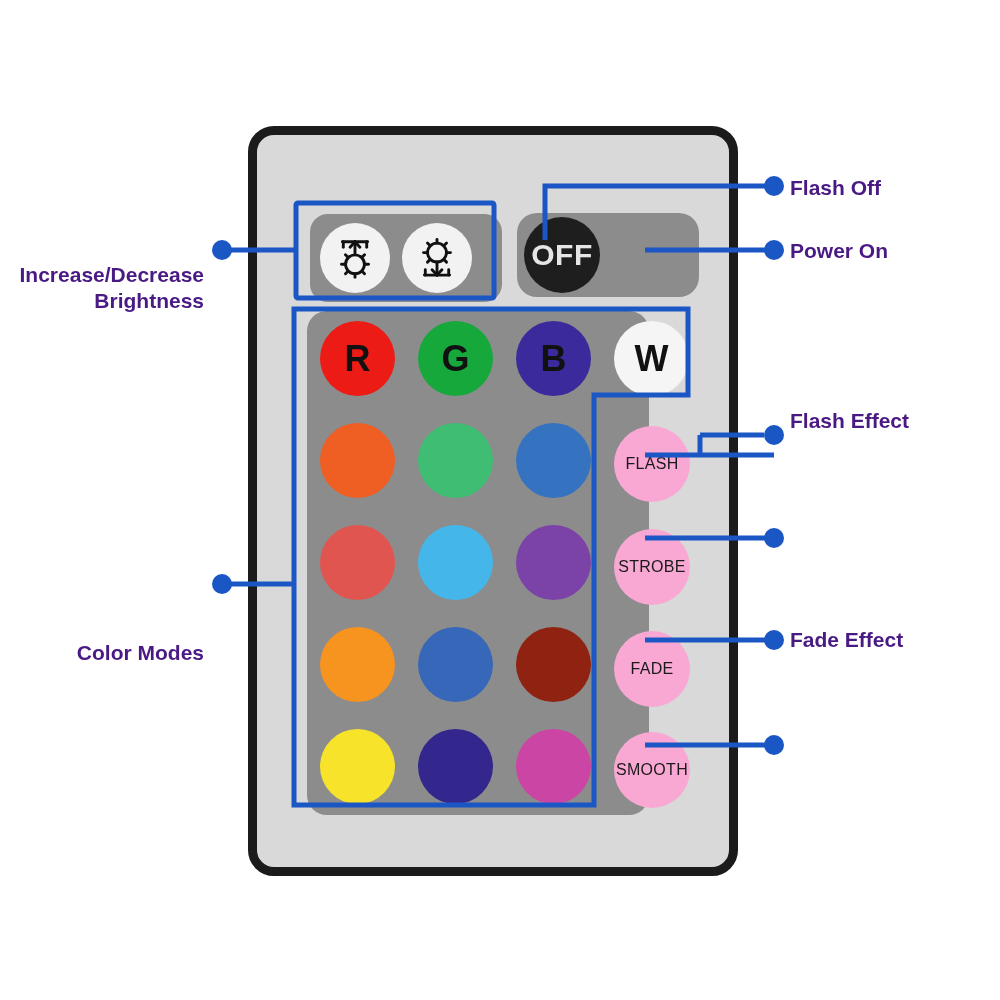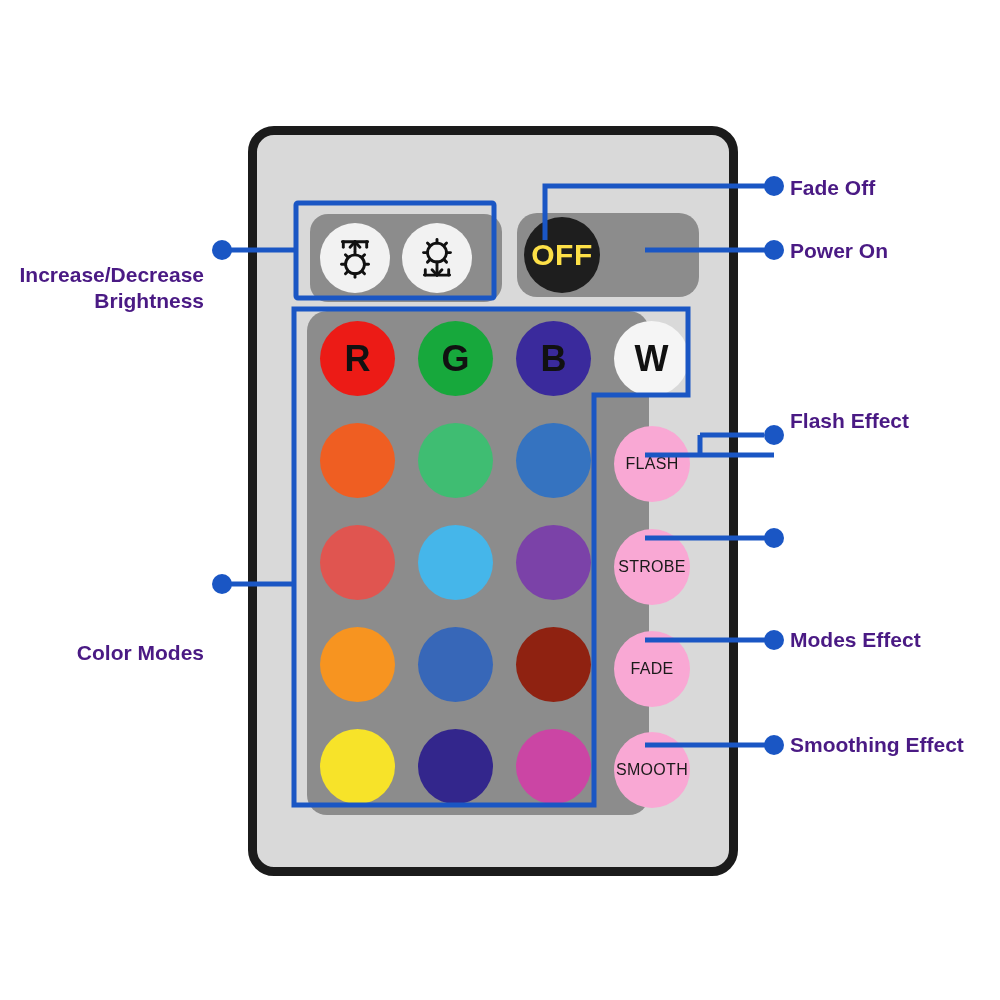--- a/index.html
+++ b/index.html
@@ -81,21 +81,21 @@
   .bright-key.b2 { left: 145px; }
 
   .power-key {
     width: 76px;
     height: 76px;
     top: 82px;
   }
   .power-key.off { left: 267px; background: #1e1e1e; }
   .power-key.on  { left: 356px; background: #e8131a; }
   .power-key .key-label {
-    color: #fde047;
+    color: #e5e5e5;
     font-size: 30px;
     letter-spacing: 0.5px;
   }
 
   .color-key {
     width: 75px;
     height: 75px;
   }
   .color-key .key-label {
     font-size: 36px;
@@ -277,24 +277,23 @@
     <g stroke="#1a56c4" stroke-width="5" fill="none">
       <path d="M764 435 H700 M700 435 V455"></path>
     </g>
   </svg>
 
   <div class="callout-label left" style="left:8px; top:218px; width:196px;">Increase/Decrease
 Brightness</div>
 
   <div class="callout-label left" style="left:8px; top:596px; width:196px;">Color Modes</div>
 
-  <div class="callout-label right" style="left:790px; top:175px;">Fade Off</div>
+  <div class="callout-label right" style="left:790px; top:175px;">Flash Off</div>
 
   <div class="callout-label right" style="left:790px; top:238px;">Power On</div>
 
   <div class="callout-label right" style="left:790px; top:408px;">Flash Effect</div>
 
 
-  <div class="callout-label right" style="left:790px; top:627px;">Modes Effect</div>
-
-  <div class="callout-label right" style="left:790px; top:732px;">Smoothing Effect</div>
+  <div class="callout-label right" style="left:790px; top:627px;">Fade Effect</div>
+
 
 </div>
 
 </body></html>

